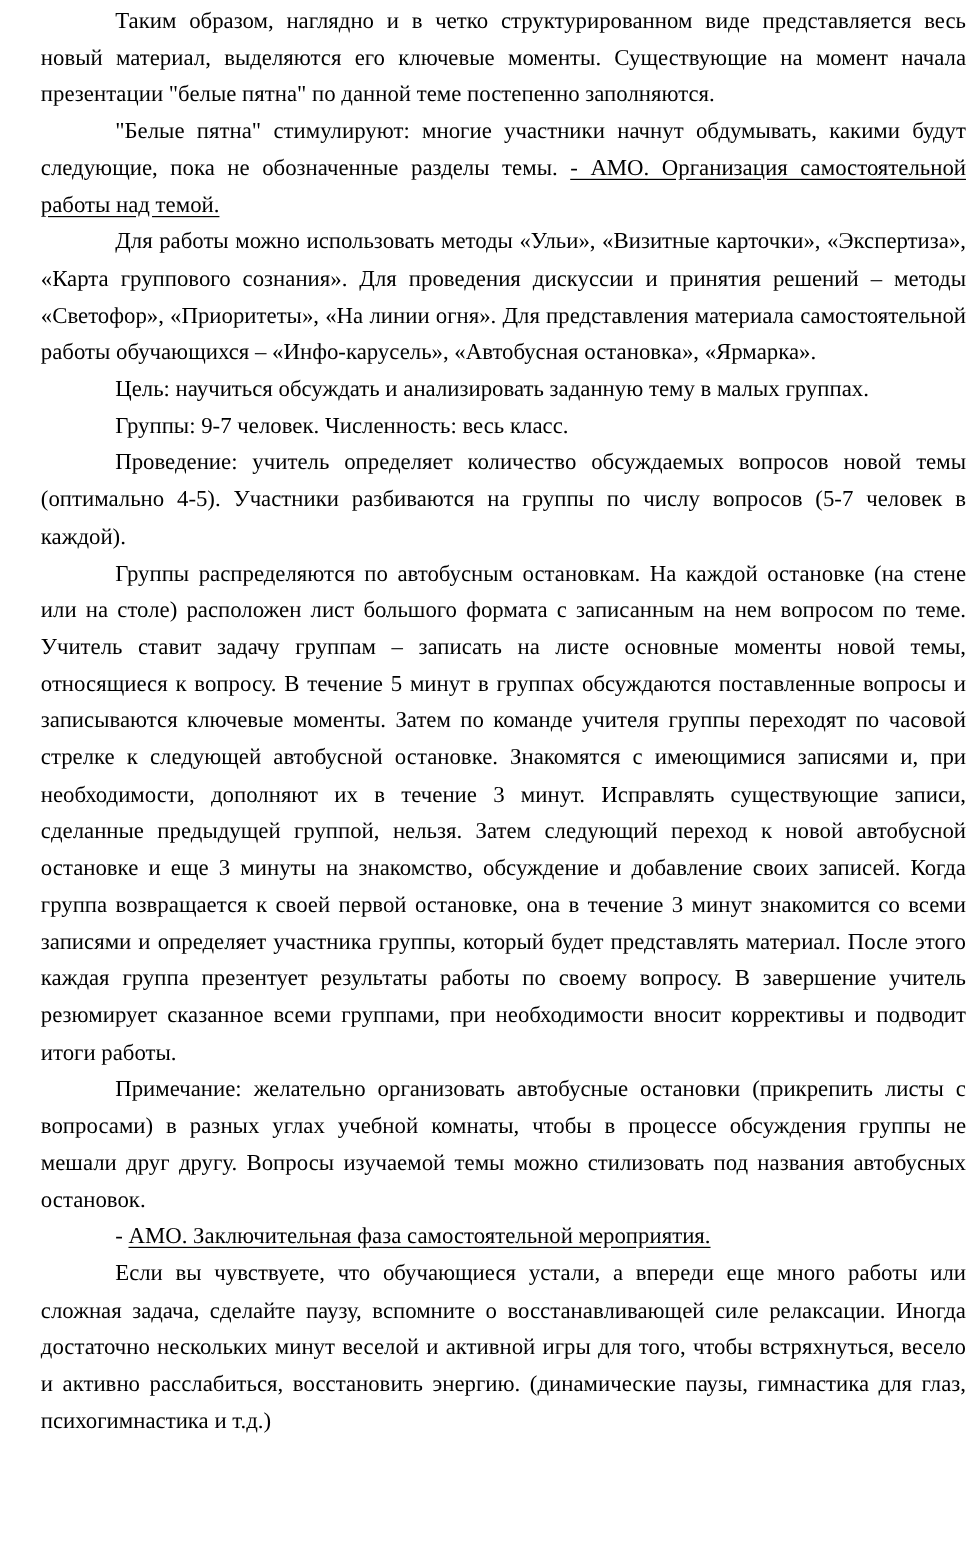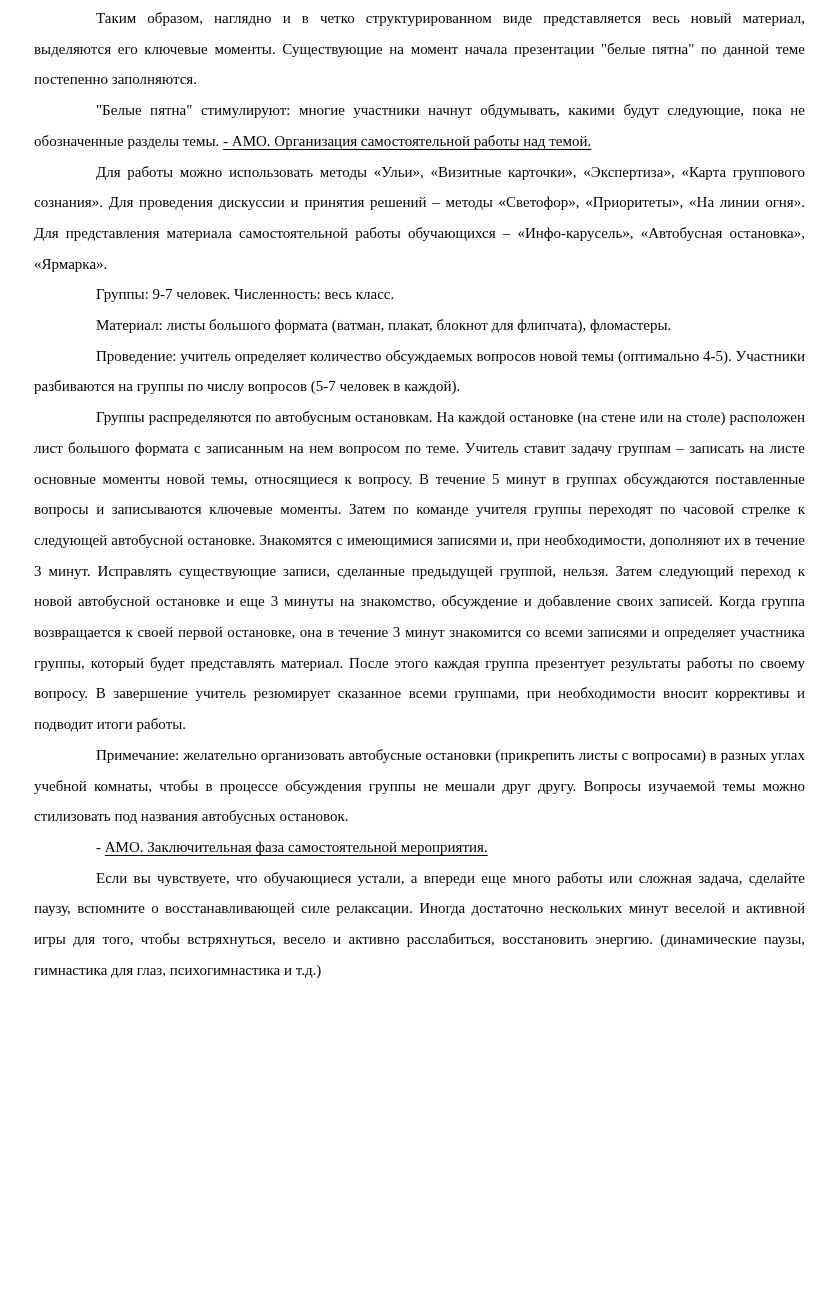--- a/index.html
+++ b/index.html
@@ -13,21 +13,21 @@
     overflow: hidden;
   }
   .page {
     box-sizing: border-box;
     width: 816px;
     height: 1298px;
     padding: 3px 11px 0 34px;
     background: #ffffff;
     color: #000000;
     font-family: "Liberation Serif", "DejaVu Serif", serif;
-    font-size: 15px;
+    font-size: 19px;
     line-height: 30.7px;
     text-align: justify;
   }
   .para {
     margin: 0;
     text-indent: 62px;
   }
   .u {
     text-decoration: underline;
     text-underline-offset: 3px;
@@ -38,24 +38,24 @@
 
 <div class="page">
 
   <p class="para"><span>Таким образом, наглядно и в четко структурированном виде представляется весь новый материал, выделяются его ключевые моменты. Существующие на момент начала презентации "белые пятна" по данной теме постепенно заполняются.</span></p>
 
   <p class="para"><span>"Белые пятна" стимулируют: многие участники начнут обдумывать, какими будут следующие, пока не обозначенные разделы темы. </span><span class="u">- АМО. Организация самостоятельной работы над темой.</span></p>
 
   <p class="para"><span>Для работы можно использовать методы «Ульи», «Визитные карточки», «Экспертиза», «Карта группового сознания». Для проведения дискуссии и принятия решений – методы «Светофор», «Приоритеты», «На линии огня». Для представления материала самостоятельной работы обучающихся – «Инфо-карусель», «Автобусная остановка», «Ярмарка».</span></p>
 
 
+  <p class="para"><span>Цель: научиться обсуждать и анализировать заданную тему в малых группах.</span></p>
 
   <p class="para"><span>Группы: 9-7 человек.  Численность: весь класс.</span></p>
 
-  <p class="para"><span>Материал: листы большого формата (ватман, плакат, блокнот для флипчата), фломастеры.</span></p>
 
   <p class="para"><span>Проведение:  учитель определяет количество обсуждаемых вопросов новой темы (оптимально 4-5). Участники разбиваются на группы по числу вопросов (5-7 человек в каждой).</span></p>
 
   <p class="para"><span>Группы распределяются по автобусным остановкам. На каждой остановке (на стене или на столе) расположен лист большого формата с записанным на нем вопросом по теме. Учитель ставит задачу группам – записать на листе основные моменты новой темы, относящиеся к вопросу. В течение 5 минут в группах обсуждаются поставленные вопросы и записываются ключевые моменты. Затем по команде учителя группы переходят по часовой стрелке к следующей автобусной остановке. Знакомятся с имеющимися записями и, при необходимости, дополняют их в течение 3 минут. Исправлять существующие записи, сделанные предыдущей группой, нельзя. Затем следующий переход к новой автобусной остановке и еще 3 минуты на знакомство, обсуждение и добавление своих записей. Когда группа возвращается к своей первой остановке, она в течение 3 минут знакомится со всеми записями и определяет участника группы, который будет представлять материал. После этого каждая группа презентует результаты работы по своему вопросу. В завершение учитель резюмирует сказанное всеми группами, при необходимости вносит коррективы и подводит итоги работы.</span></p>
 
   <p class="para"><span>Примечание: желательно организовать автобусные остановки (прикрепить листы с вопросами) в разных углах учебной комнаты, чтобы в процессе обсуждения группы не мешали друг другу. Вопросы изучаемой темы можно стилизовать под названия автобусных остановок.</span></p>
 
   <p class="para"><span>- </span><span class="u">АМО. Заключительная фаза самостоятельной мероприятия.</span></p>
 
   <p class="para"><span>Если вы чувствуете, что обучающиеся устали, а впереди еще много работы или сложная задача, сделайте паузу, вспомните о восстанавливающей силе релаксации. Иногда достаточно нескольких минут веселой и активной игры для того, чтобы встряхнуться, весело и активно расслабиться, восстановить энергию. (динамические паузы, гимнастика для глаз, психогимнастика и т.д.)</span></p>

